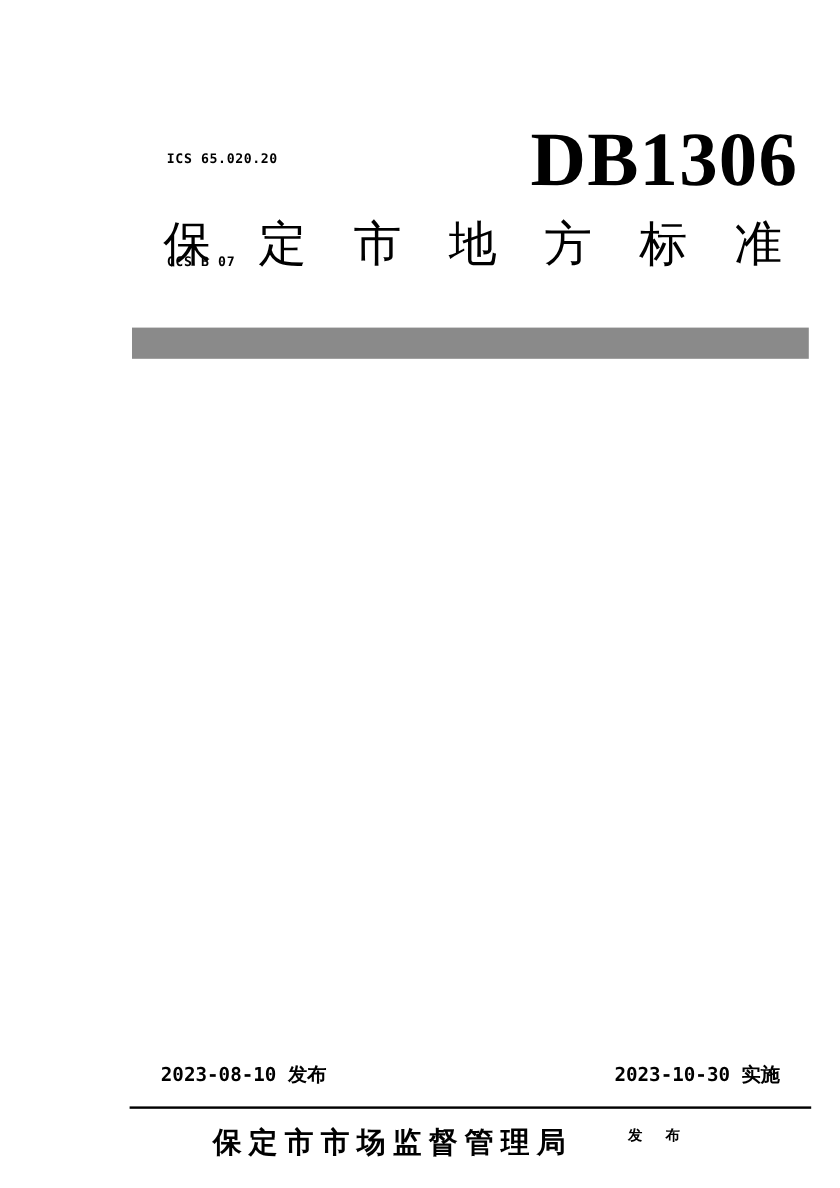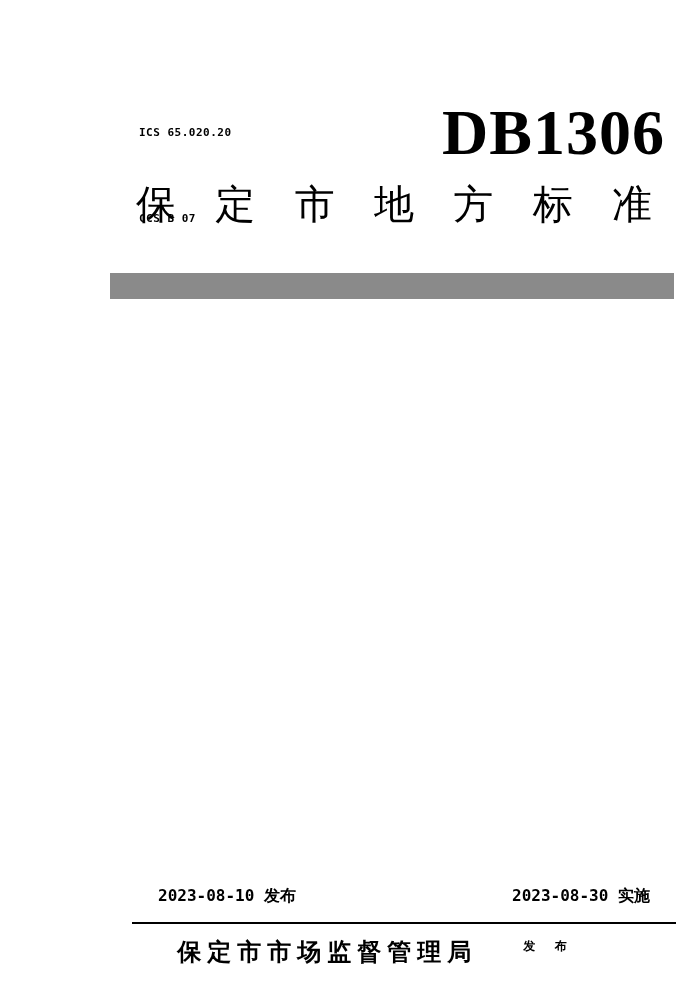--- a/index.html
+++ b/index.html
@@ -93,21 +93,20 @@
     top: 834px;
     display: flex;
     justify-content: space-between;
     align-items: flex-end;
     font-family: "DejaVu Sans Mono", monospace;
     font-weight: bold;
     font-size: 16px;
     line-height: 20px;
     padding-bottom: 3px;
     border-bottom: 2px solid #000;
-    margin-left: 24px;
   }
 
   .issuer-row {
     position: absolute;
     left: 0;
     right: 0;
     top: 884px;
     display: flex;
     justify-content: center;
     align-items: center;
@@ -146,21 +145,21 @@
       <span>标</span>
       <span>准</span>
     </div>
 
 
   <div class="top-rule"></div>
 
 
   <div class="dates-row">
     <span>2023-08-10 发布</span>
-    <span>2023-08-30 实施</span>
+    <span>2023-10-30 实施</span>
   </div>
 
   <div class="issuer-row">
     <span class="issuer-name">保定市市场监督管理局</span>
     <span class="issue-label">发 布</span>
   </div>
 
 </div>
 
 </body></html>

